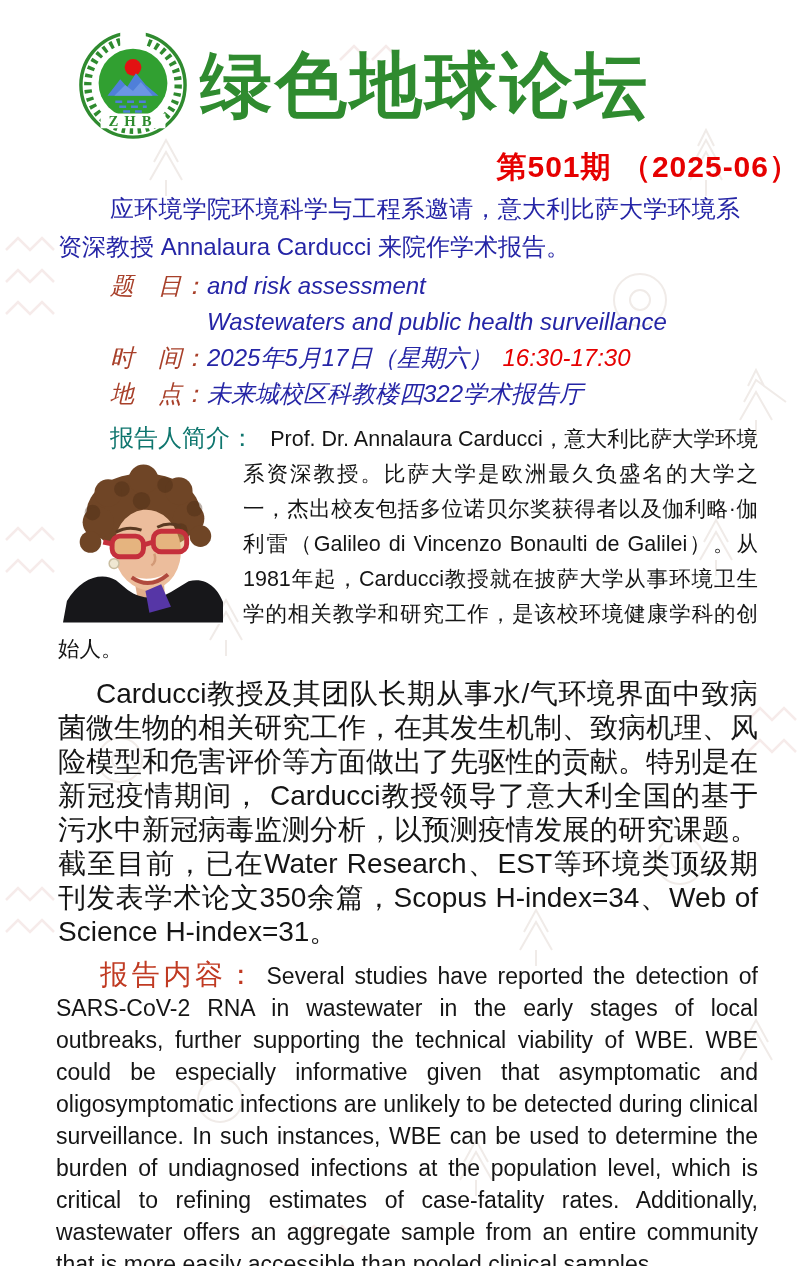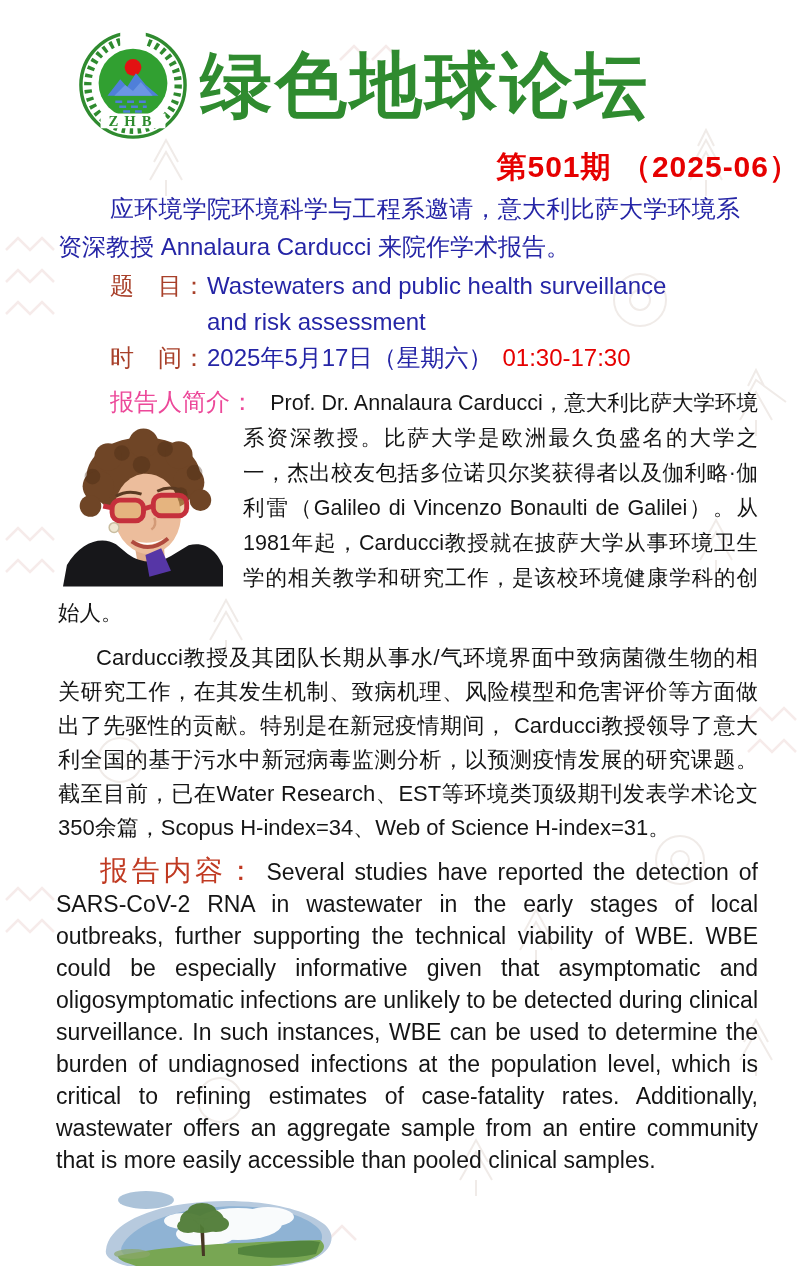--- a/index.html
+++ b/index.html
@@ -33,42 +33,42 @@
 
   
   .intro-par {
     margin:6px 60px 0 58px;
     font-size:24px; line-height:38px; text-align:justify;
     text-indent:52px; color:#2525a6;
   }
 
   
   .details { margin:2px 0 0 110px; }
-  .info-row { display:flex; align-items:flex-start; }
+  .info-row { display:flex; align-items:flex-start;font-style:italic; }
   .info-label { flex:none; width:97px; font-size:24px; line-height:36px; color:#a8402a; }
   .info-value { font-size:24px; line-height:36px; color:#2525a6; }
   .time-range { color:#e60000; margin-left:10px; }
 
   
   .speaker-par {
     margin:8px 42px 0 58px;
     font-size:21.5px; line-height:35px; text-align:justify;
     text-indent:52px; color:#151515;
   }
   .float-spacer { float:left; width:0; height:40px; }
   .photo-float {
     float:left; clear:left; width:160px; height:164px;
     margin:0 20px 6px 5px; background:#fff;
   }
   .photo-float svg { width:100%; height:100%; display:block; }
-  .speaker-label { color:#ec4899; font-size:24px; padding-right:16px; }
+  .speaker-label { color:#0f766e; font-size:24px; padding-right:16px; }
 
   .research-par {
     margin:10px 42px 5px 58px;
-    font-size:22px; line-height:34px; text-align:justify;
+    font-size:28px; line-height:34px; text-align:justify;
     text-indent:38px; color:#151515;
   }
 
   .abstract-par {
     margin:10px 42px 0 56px;
     font-size:23px; line-height:32px; text-align:justify;
     text-indent:44px; color:#151515;
   }
   .abstract-label { color:#c03a22; font-size:28px; padding-right:8px; }
 
@@ -132,29 +132,33 @@
     </div>
 
     <div class="issue-line">第501期 （2025-06）</div>
 
     <p class="intro-par">应环境学院环境科学与工程系邀请，意大利比萨大学环境系资深教授 Annalaura Carducci 来院作学术报告。</p>
 
     <div class="details">
       <div class="info-row">
         <span class="info-label">题　目：</span>
         <div class="info-value">
+          <div>and risk assessment</div>
           <div>Wastewaters and public health surveillance</div>
-          <div>and risk assessment</div>
         </div>
       </div>
       <div class="info-row">
         <span class="info-label">时　间：</span>
         <div class="info-value">
-          <span>2025年5月17日（星期六）</span><span class="time-range">01:30-17:30</span>
+          <span>2025年5月17日（星期六）</span><span class="time-range">16:30-17:30</span>
         </div>
+      </div>
+      <div class="info-row">
+        <span class="info-label">地　点：</span>
+        <div class="info-value">未来城校区科教楼四322学术报告厅</div>
       </div>
     </div>
 
     <p class="speaker-par">
       <span class="float-spacer"></span>
       <span class="photo-float">
         <svg viewBox="0 0 163 164" aria-hidden="true">
           <rect x="0" y="0" width="163" height="164" fill="#ffffff"></rect>
           <g fill="#6f4526">
             <ellipse cx="82" cy="52" rx="58" ry="40"></ellipse>

